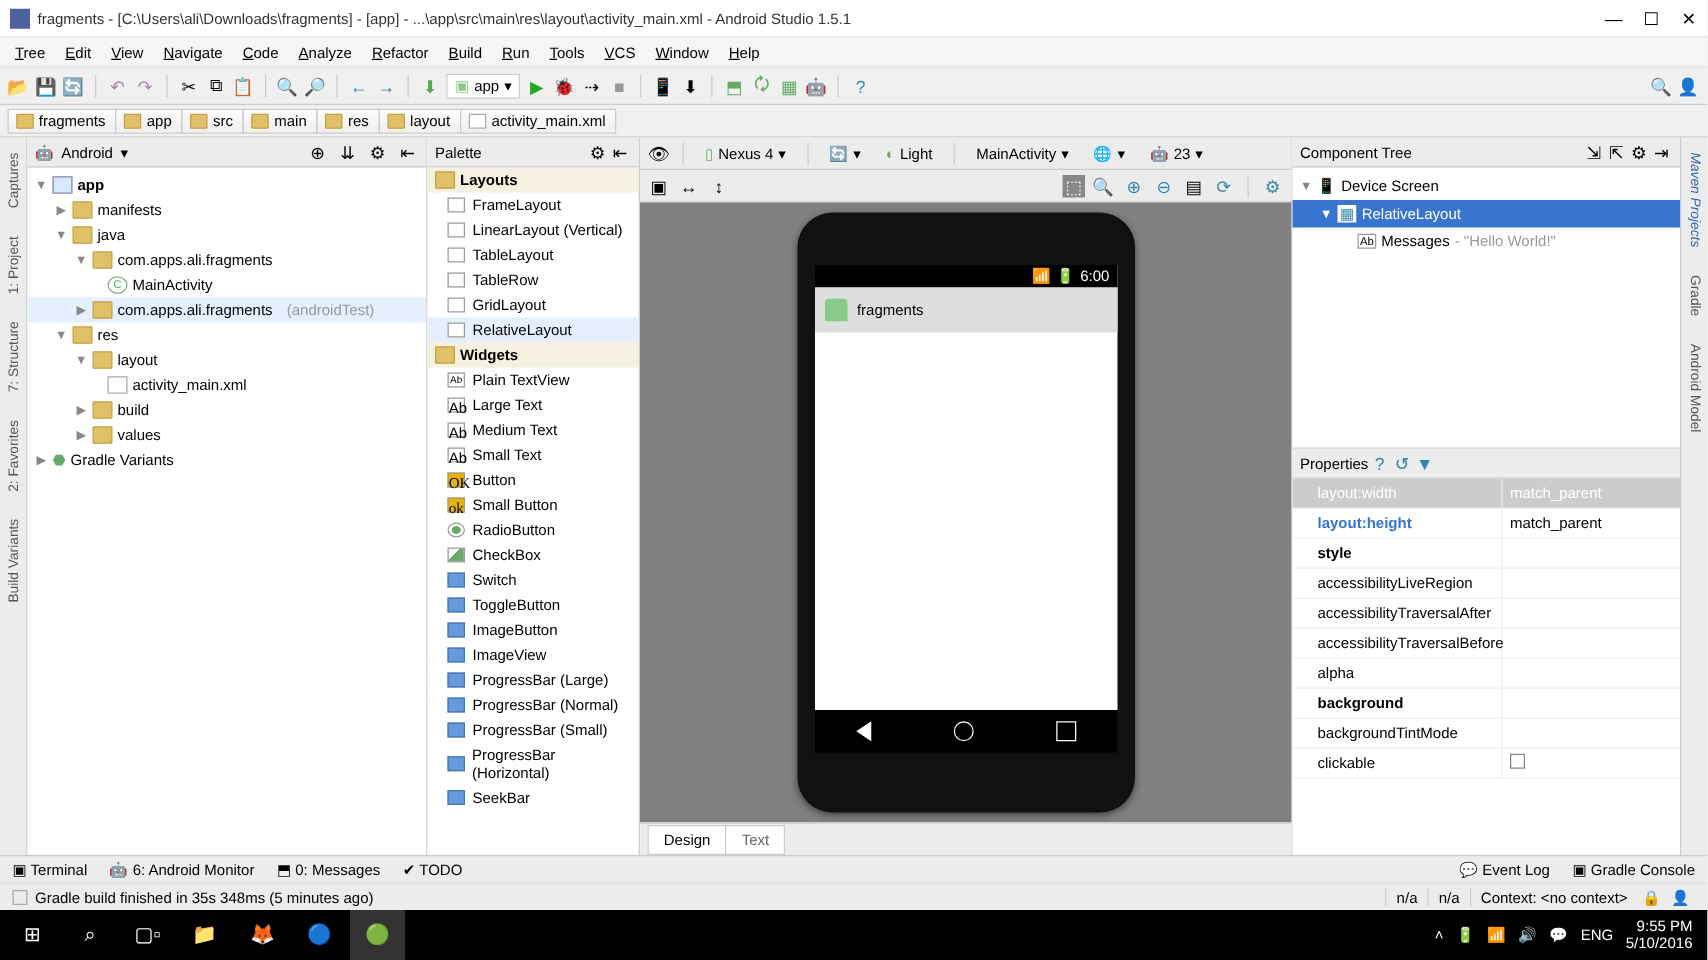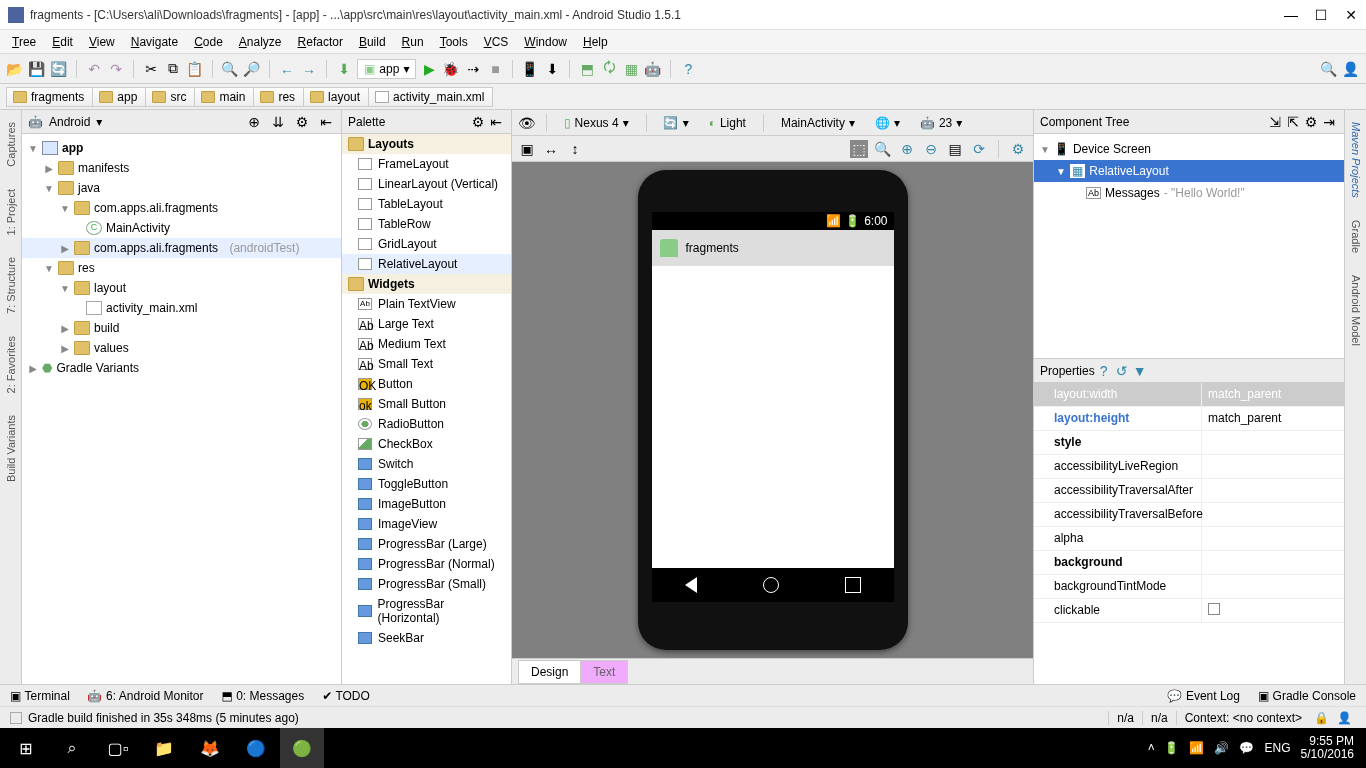--- a/index.html
+++ b/index.html
@@ -36,42 +36,42 @@
 .fico.java { background: #fff; border: 1px solid #8a8; border-radius: 50%; }
 .fico.xml { background: #fff; border: 1px solid #aaa; }
 .muted { color: #999; }
 .palette-panel { width: 170px; background: #fff; border-right: 1px solid #ccc; display: flex; flex-direction: column; }
 .palette-head { height: 24px; background: #ececec; display: flex; align-items: center; padding: 0 6px; border-bottom: 1px solid #ccc; }
 .palette-head .spacer { flex: 1; }
 .pal-group { background: #f5f0e0; font-weight: bold; padding: 3px 6px; display: flex; align-items: center; gap: 4px; }
 .pal-item { padding: 3px 6px 3px 16px; display: flex; align-items: center; gap: 6px; cursor: pointer; }
 .pal-item.sel { background: #e6efff; }
 .pal-ico { width: 14px; height: 12px; border: 1px solid #999; display: inline-block; background: #fff; }
-.pal-ico.green { background: #eab308; }
+.pal-ico.green { background: #eab308; font-family: Liberation Serif, serif; }
 .pal-ico.radio { border-radius: 50%; background: radial-gradient(#6a6 40%, #fff 45%); }
 .pal-ico.check { background: linear-gradient(135deg,#fff 40%,#6a6 40%); }
 .pal-ico.blue { background: #69d; border-color: #47a; }
 .designer { flex: 1; background: #fff; display: flex; flex-direction: column; border-right: 1px solid #ccc; }
 .dsg-toolbar { height: 26px; background: #ececec; display: flex; align-items: center; padding: 0 6px; gap: 6px; border-bottom: 1px solid #ccc; }
 .dsg-combo { display: flex; align-items: center; gap: 4px; padding: 2px 6px; border: 1px solid transparent; cursor: pointer; }
 .dsg-toolbar2 { height: 26px; background: #ececec; display: flex; align-items: center; padding: 0 6px; gap: 6px; border-bottom: 1px solid #ccc; }
 .canvas { flex: 1; background: #808080; display: flex; align-items: center; justify-content: center; overflow: hidden; }
 .phone { width: 270px; height: 480px; background: #111; border-radius: 28px; padding: 42px 14px 48px 14px; position: relative; display: flex; flex-direction: column; box-shadow: 0 2px 6px rgba(0,0,0,.5); }
 .screen { flex: 1; background: #fff; display: flex; flex-direction: column; }
 .statusbar { height: 18px; background: #000; color: #fff; display: flex; align-items: center; justify-content: flex-end; font-size: 10px; padding: 0 6px; gap: 4px; }
 .appbar { height: 36px; background: #ddd; display: flex; align-items: center; padding: 0 8px; gap: 8px; }
 .appbar .droid { width: 18px; height: 18px; background: #8c8; border-radius: 3px 3px 0 0; }
 .app-content { flex: 1; padding: 8px; font-size: 10px; color: #555; }
 .navbar { height: 34px; background: #000; display: flex; align-items: center; justify-content: space-around; color: #fff; }
 .nav-ico { width: 16px; height: 16px; border: 1.5px solid #fff; }
 .nav-ico.back { border: none; width:0; height:0; border-top: 8px solid transparent; border-bottom: 8px solid transparent; border-right: 12px solid #fff; }
 .nav-ico.home { border-radius: 50%; }
 .tabbar { height: 26px; background: #ececec; display: flex; align-items: flex-end; padding: 0 6px; border-top: 1px solid #ccc; }
 .tab { padding: 4px 12px; border: 1px solid #ccc; background: #fff; margin-right: -1px; cursor: pointer; }
-.tab.inactive { background: #f0abfc; color: #666; }
+.tab.inactive { background: #ffffff; color: #666; }
 .right-panels { width: 310px; display: flex; flex-direction: column; background: #fff; }
 .comp-head { height: 24px; background: #ececec; display: flex; align-items: center; padding: 0 6px; border-bottom: 1px solid #ccc; }
 .comp-head .spacer { flex: 1; }
 .comp-tree { padding: 4px 0; border-bottom: 1px solid #ccc; height: 225px;}
 .ct-row { display: flex; align-items: center; height: 22px; gap: 4px; cursor: default; }
 .ct-row.sel { background: #3874d0; color: #fff; }
 .prop-head { height: 24px; background: #ececec; display: flex; align-items: center; padding: 0 6px; border-bottom: 1px solid #ccc; }
 .prop-table { flex: 1; overflow: auto; }
 .prop-row { display: flex; height: 24px; border-bottom: 1px solid #eee; }
 .prop-row.hdr { background: #ccc; color: #fff; }

